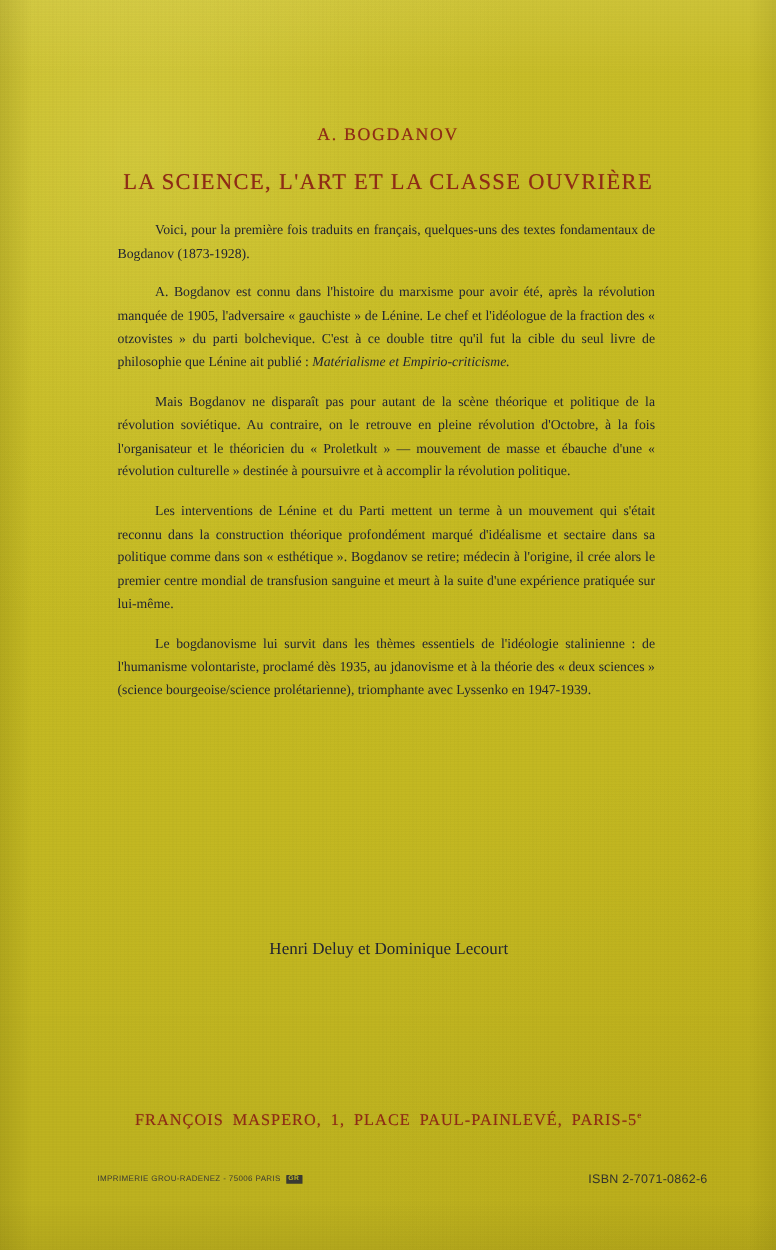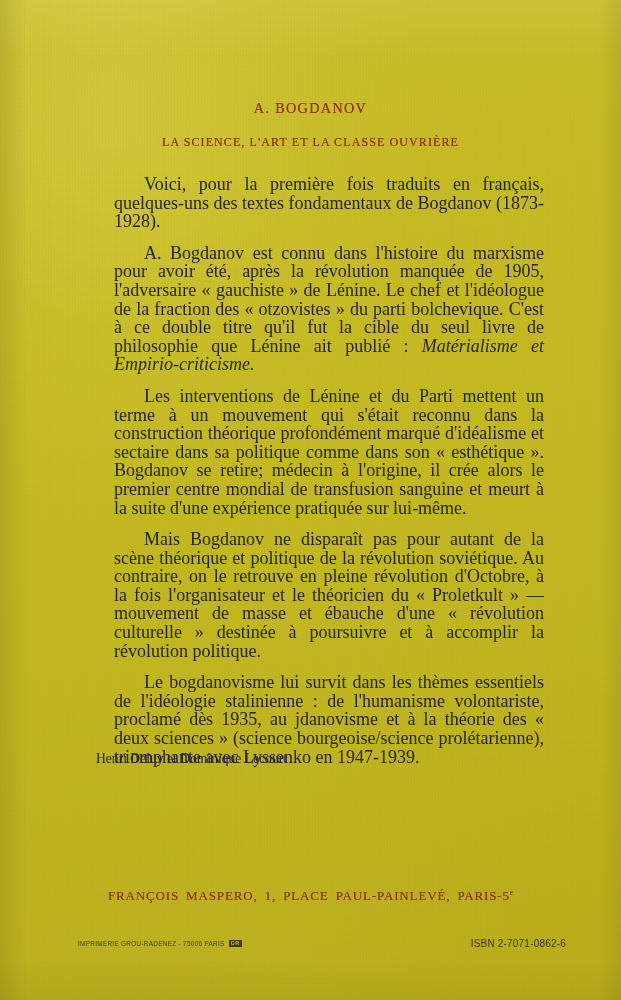--- a/index.html
+++ b/index.html
@@ -65,54 +65,54 @@
   #author-line {
     color: #8e2b16;
     font-size: 14.2px;
     letter-spacing: 1.35px;
     font-weight: 400;
     line-height: 1.25;
     text-shadow: 0 0 0.6px rgba(142,43,22,0.6);
   }
   #title-line {
     color: #8e2b16;
-    font-size: 12px;
+    font-size: 18px;
     letter-spacing: 1.1px;
     margin-top: 17px;
     font-weight: 400;
     text-shadow: 0 0 0.6px rgba(142,43,22,0.6);
   }
 
   
   #blurb {
     position: absolute;
-    left: 114px;
+    left: 94px;
     width: 430px;
     top: 175px;
     color: #222432;
-    font-size: 18px;
+    font-size: 11px;
     line-height: 18.6px;
     text-align: justify;
     text-justify: inter-word;
     -webkit-hyphens: none;
     hyphens: none;
   }
   #blurb p {
     margin: 0 0 13px 0;
     text-indent: 30px;
   }
   #blurb p:last-child { margin-bottom: 0; }
   #blurb i, #blurb em { font-style: italic; font-family: Liberation Serif, serif; }
 
   #signature {
     position: absolute;
     left: 96px;
     width: 430px;
     top: 750px;
-    text-align: left;
+    text-align: center;
     color: #222432;
     font-size: 13.6px;
     line-height: 18.6px;
   }
 
   
   #publisher-line {
     position: absolute;
     left: 0;
     right: 0;
@@ -179,22 +179,22 @@
   <div class="content">
 
     <div id="title-block">
       <div id="author-line">A. BOGDANOV</div>
       <div id="title-line">LA SCIENCE, L'ART ET LA CLASSE OUVRIÈRE</div>
     </div>
 
     <div id="blurb">
       <p>Voici, pour la première fois traduits en français, quelques-uns des textes fondamentaux de Bogdanov (1873-1928).</p>
       <p><span>A. Bogdanov est connu dans l'histoire du marxisme pour avoir été, après la révolution manquée de 1905, l'adversaire « gauchiste » de Lénine. Le chef et l'idéologue de la fraction des « otzovistes » du parti bolchevique. C'est à ce double titre qu'il fut la cible du seul livre de philosophie que Lénine ait publié : </span><i>Matérialisme et Empirio-criticisme.</i></p>
+      <p>Mais Bogdanov ne disparaît pas pour autant de la scène théorique et politique de la révolution soviétique. Au contraire, on le retrouve en pleine révolution d'Octobre, à la fois l'organisateur et le théoricien du « Proletkult » — mouvement de masse et ébauche d'une « révolution culturelle » destinée à poursuivre et à accomplir la révolution politique.</p>
       <p>Les interventions de Lénine et du Parti mettent un terme à un mouvement qui s'était reconnu dans la construction théorique profondément marqué d'idéalisme et sectaire dans sa politique comme dans son « esthétique ». Bogdanov se retire; médecin à l'origine, il crée alors le premier centre mondial de transfusion sanguine et meurt à la suite d'une expérience pratiquée sur lui-même.</p>
-      <p>Mais Bogdanov ne disparaît pas pour autant de la scène théorique et politique de la révolution soviétique. Au contraire, on le retrouve en pleine révolution d'Octobre, à la fois l'organisateur et le théoricien du « Proletkult » — mouvement de masse et ébauche d'une « révolution culturelle » destinée à poursuivre et à accomplir la révolution politique.</p>
       <p>Le bogdanovisme lui survit dans les thèmes essentiels de l'idéologie stalinienne : de l'humanisme volontariste, proclamé dès 1935, au jdanovisme et à la théorie des « deux sciences » (science bourgeoise/science prolétarienne), triomphante avec Lyssenko en 1947-1939.</p>
     </div>
 
     <div id="signature">Henri Deluy et Dominique Lecourt</div>
 
     <div id="publisher-line"><span>FRANÇOIS MASPERO, 1, PLACE PAUL-PAINLEVÉ, PARIS-5</span><sup>e</sup></div>
 
     <div id="footer">
       <div id="printer-block">
         <span>IMPRIMERIE GROU-RADENEZ - 75006 PARIS</span>

